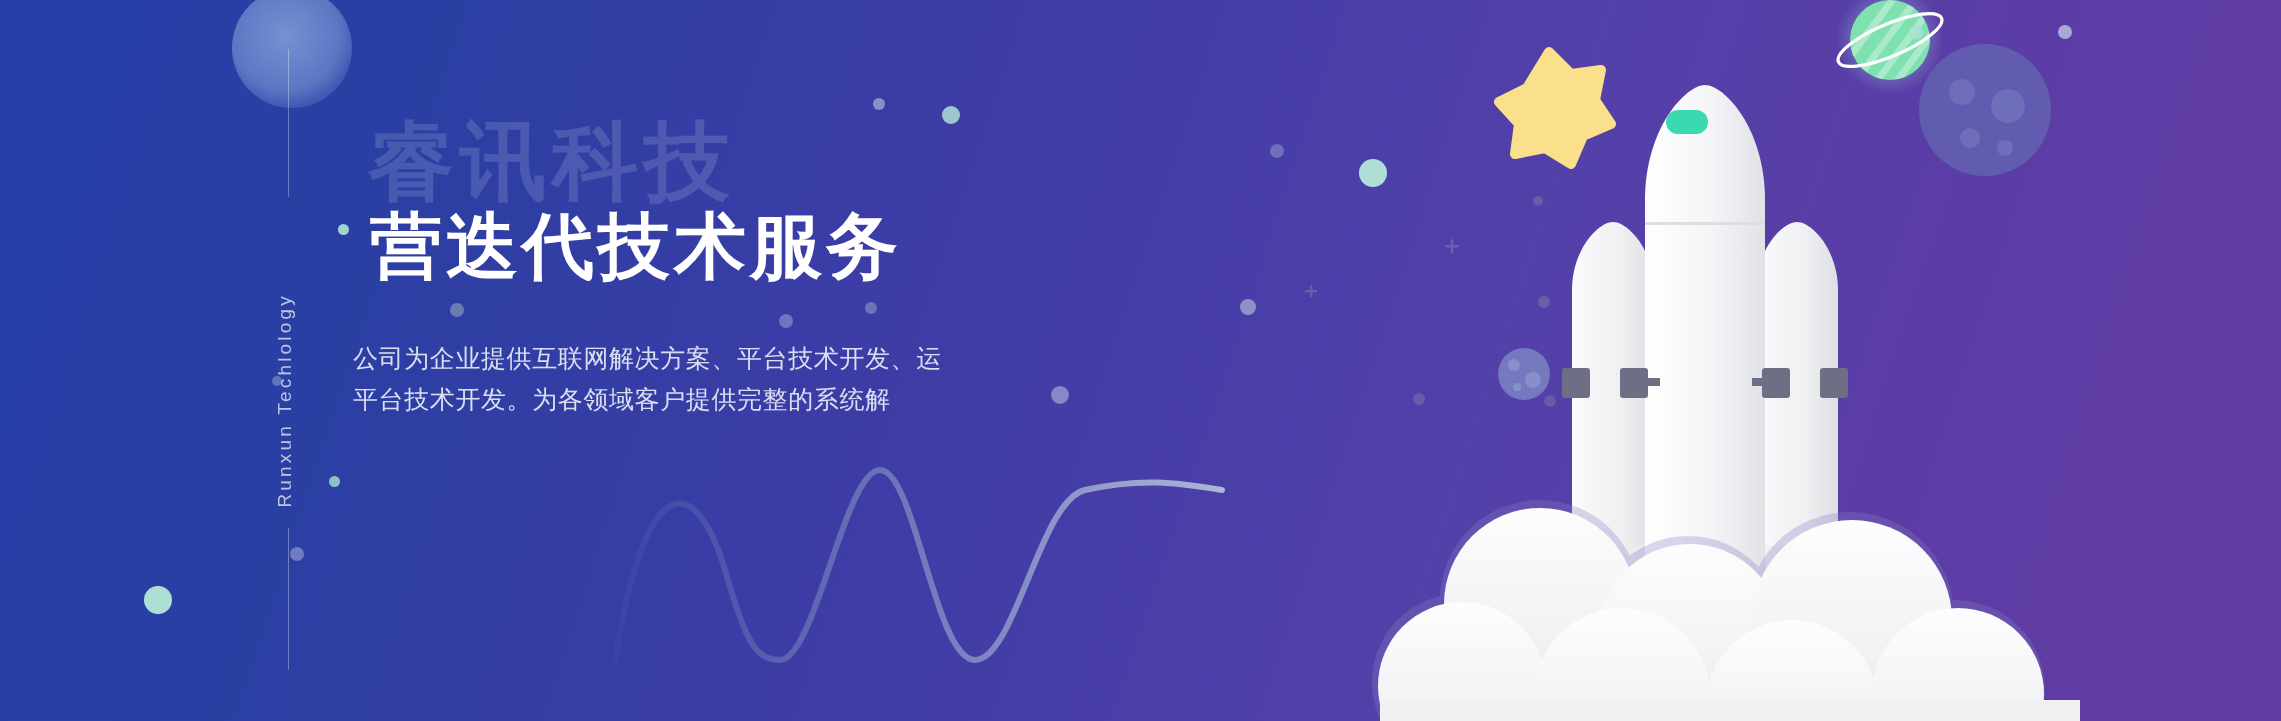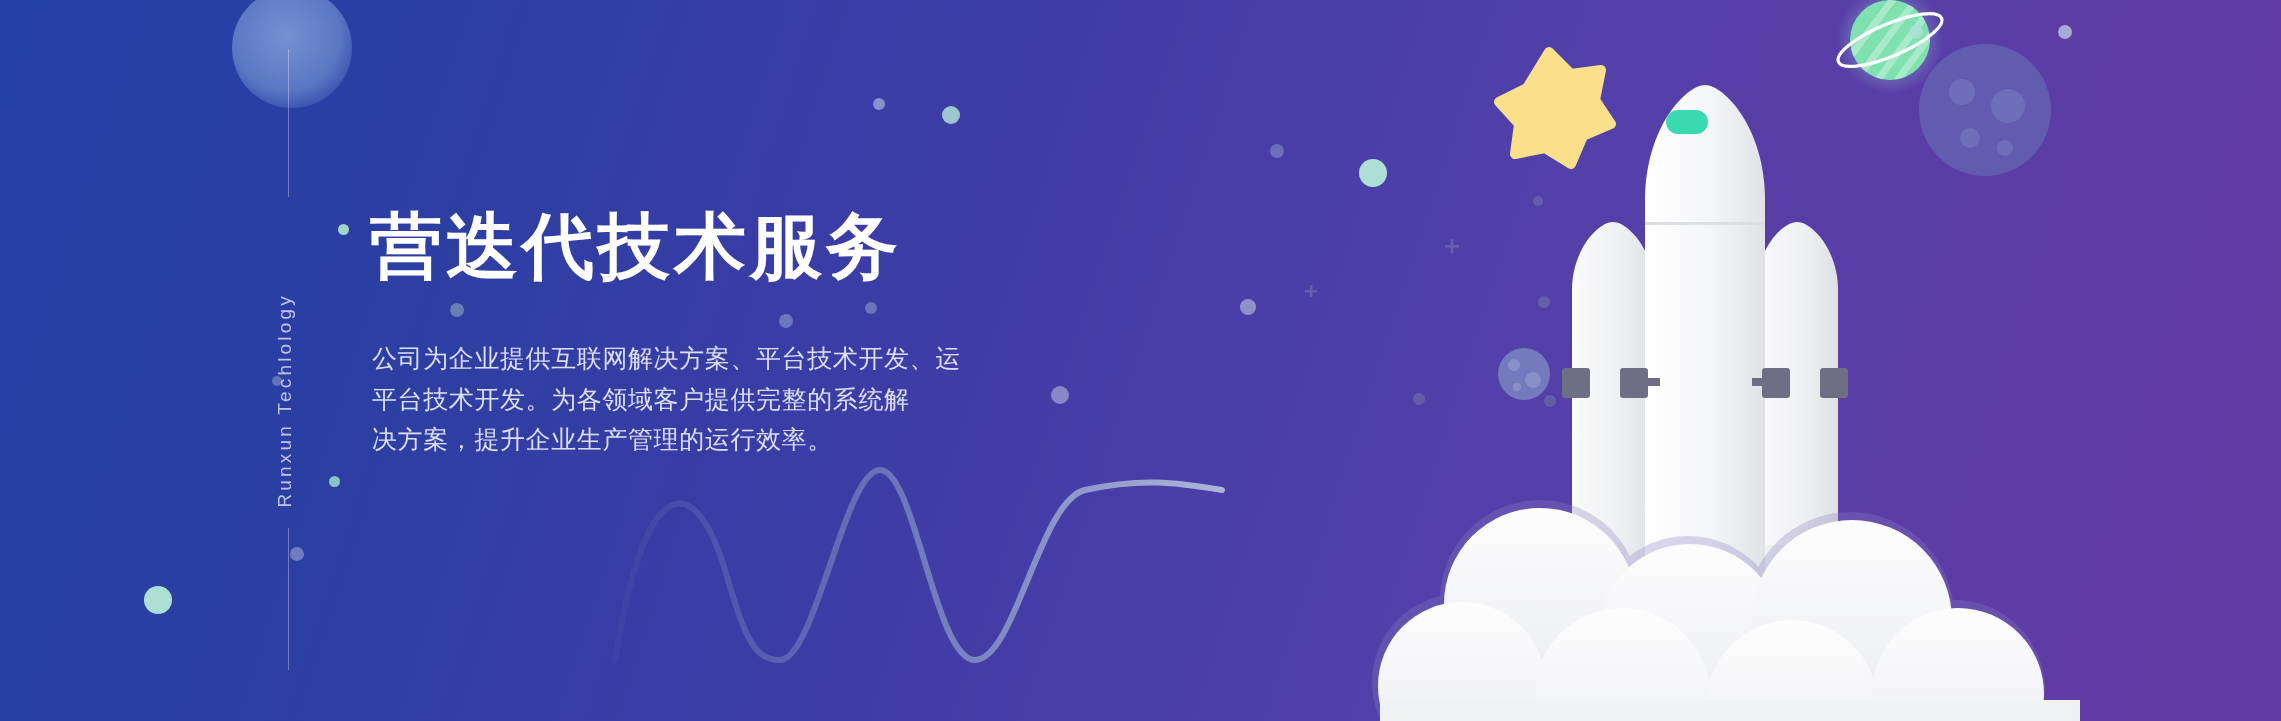--- a/index.html
+++ b/index.html
@@ -74,21 +74,21 @@
     font-size: 72px;
     font-weight: bold;
     letter-spacing: 4px;
     color: #ffffff;
     white-space: nowrap;
     line-height: 1.08;
   }
 
   .paragraph {
     position: absolute;
-    left: 372px;
+    left: 353px;
     top: 338px;
     width: 552px;
     font-size: 25px;
     line-height: 1.62;
     letter-spacing: 0.6px;
     color: rgba(236,239,250,0.90);
   }
   .paragraph div { white-space: nowrap; }
 
   
@@ -270,22 +270,22 @@
   <div class="dot deco" style="left:450px; top:303px; width:14px; height:14px; background:#7f93b8; opacity:.75;"></div>
   <div class="dot deco" style="left:272px; top:376px; width:10px; height:10px; background:#9aa8d4; opacity:.5;"></div>
 
   <div class="vline deco" style="left:288px; top:49px; height:148px;"></div>
   <div class="vline deco" style="left:288px; top:528px; height:142px;"></div>
 
   <div class="vertical-brand">
     <span>Runxun Techlology</span>
   </div>
 
+  <div class="watermark">睿讯科技</div>
 
   <div class="headline">营迭代技术服务</div>
 
   <div class="paragraph">
     <div>公司为企业提供互联网解决方案、平台技术开发、运</div>
     <div>平台技术开发。为各领域客户提供完整的系统解</div>
-    <div>决方案，提升企业生产管理的运行效率。</div>
   </div>
 
 </div>
 
 </body></html>

